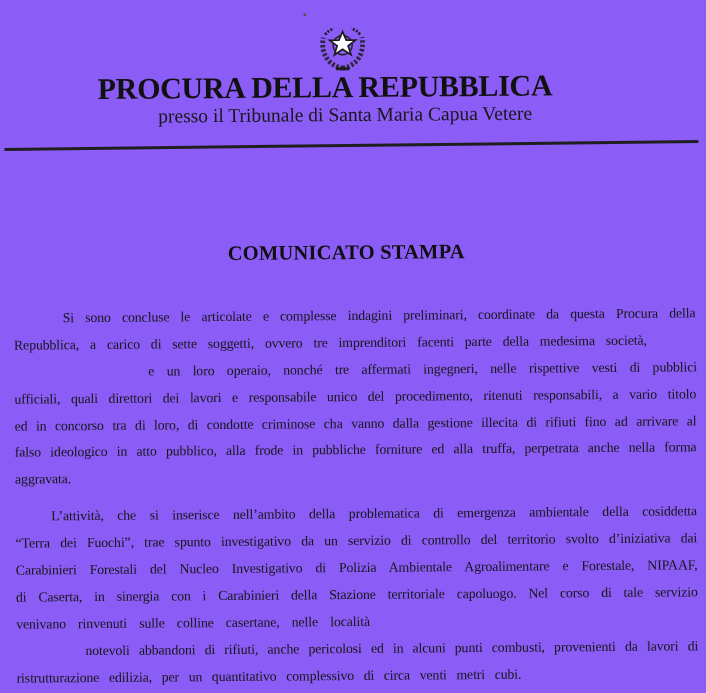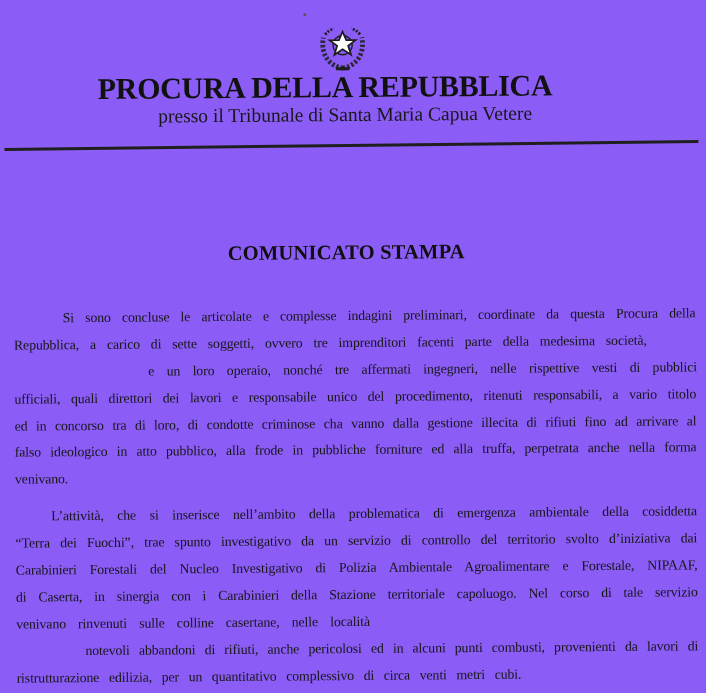--- a/index.html
+++ b/index.html
@@ -89,21 +89,21 @@
 
     <div class="docbody">
 
       <div class="para">
         <div class="line" style="padding-left:49px"><span class="lt" style="word-spacing: 7.76625px;">Si sono concluse le articolate e complesse indagini preliminari, coordinate da questa Procura della</span></div>
         <div class="line"><span class="lt" style="word-spacing: 7.48982px;">Repubblica, a carico di sette soggetti, ovvero tre imprenditori facenti parte della medesima società,</span></div>
         <div class="line" style="padding-left:134px"><span class="lt" style="word-spacing: 9.04472px;">e un loro operaio, nonché tre affermati ingegneri, nelle rispettive vesti di pubblici</span></div>
         <div class="line"><span class="lt" style="word-spacing: 7.24958px;">ufficiali, quali direttori dei lavori e responsabile unico del procedimento, ritenuti responsabili, a vario titolo</span></div>
         <div class="line"><span class="lt" style="word-spacing: 5.10907px;">ed in concorso tra di loro, di condotte criminose cha vanno dalla gestione illecita di rifiuti fino ad arrivare al</span></div>
         <div class="line"><span class="lt" style="word-spacing: 5.83949px;">falso ideologico in atto pubblico, alla frode in pubbliche forniture ed alla truffa, perpetrata anche nella forma</span></div>
-        <div class="line"><span class="lt">venivano.</span></div>
+        <div class="line"><span class="lt">aggravata.</span></div>
       </div>
 
       <div class="para p2">
         <div class="line" style="padding-left:36px"><span class="lt" style="word-spacing: 10.1627px;">L’attività, che si inserisce nell’ambito della problematica di emergenza ambientale della cosiddetta</span></div>
         <div class="line"><span class="lt" style="word-spacing: 6.82668px;">“Terra dei Fuochi”, trae spunto investigativo da un servizio di controllo del territorio svolto d’iniziativa dai</span></div>
         <div class="line"><span class="lt" style="word-spacing: 9.60598px;">Carabinieri Forestali del Nucleo Investigativo di Polizia Ambientale Agroalimentare e Forestale, NIPAAF,</span></div>
         <div class="line"><span class="lt" style="word-spacing: 8.50997px;">di Caserta, in sinergia con i Carabinieri della Stazione territoriale capoluogo. Nel corso di tale servizio</span></div>
         <div class="line"><span class="lt" style="word-spacing: 8.78924px;">venivano rinvenuti sulle colline casertane, nelle località</span></div>
         <div class="line" style="padding-left:69px"><span class="lt" style="word-spacing: 5.79412px;">notevoli abbandoni di rifiuti, anche pericolosi ed in alcuni punti combusti, provenienti da lavori di</span></div>
         <div class="line"><span class="lt" style="word-spacing: 6.27398px;">ristrutturazione edilizia, per un quantitativo complessivo di circa venti metri cubi.</span></div>

